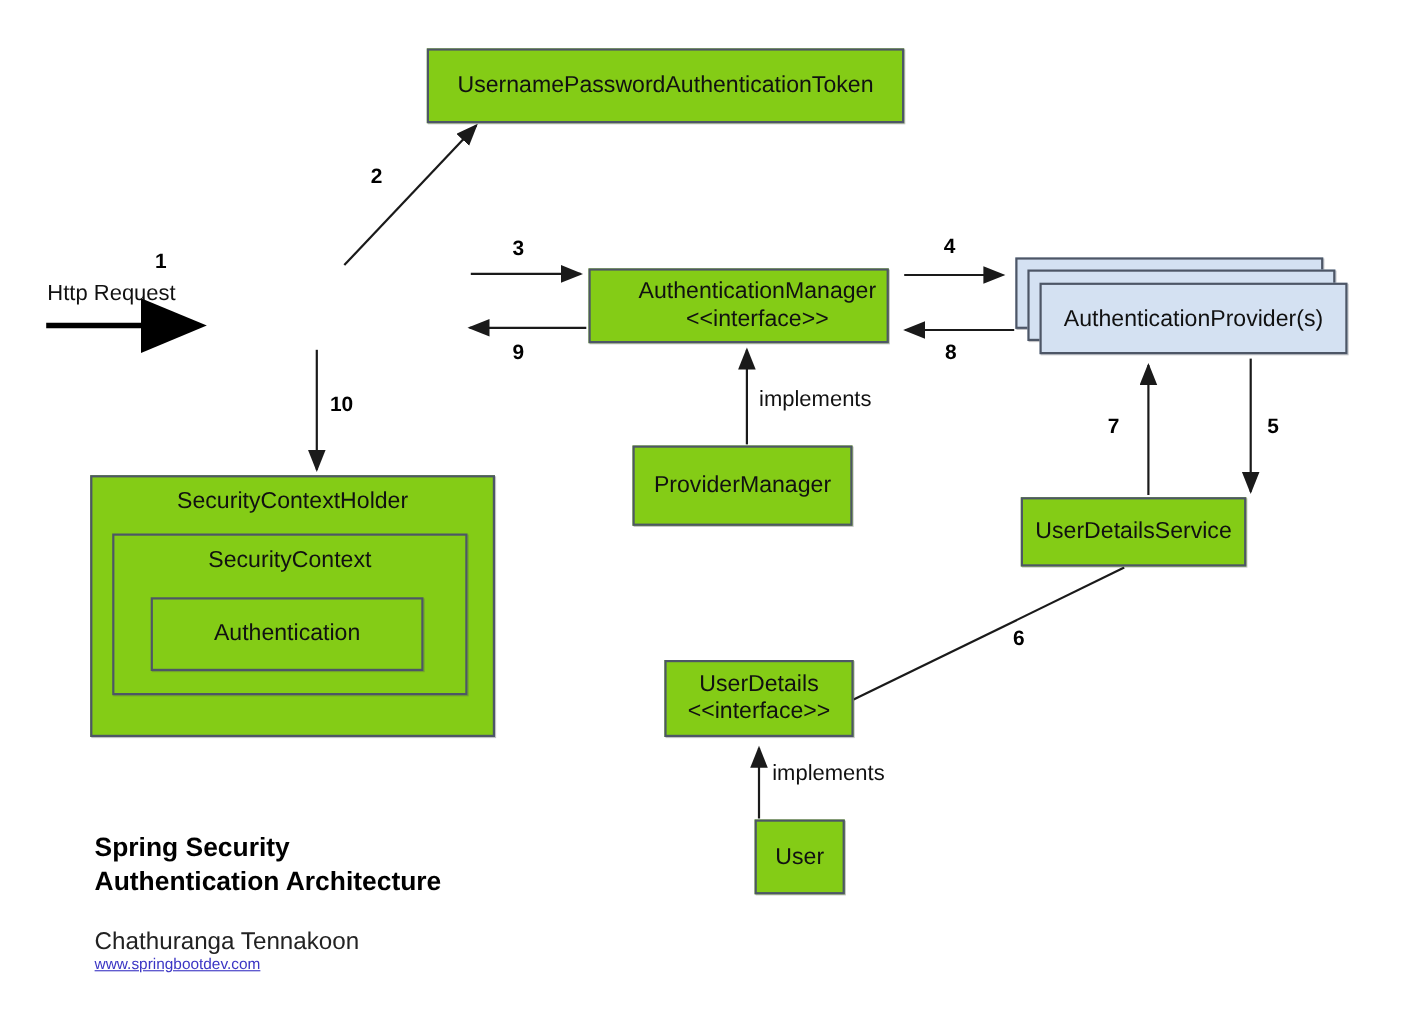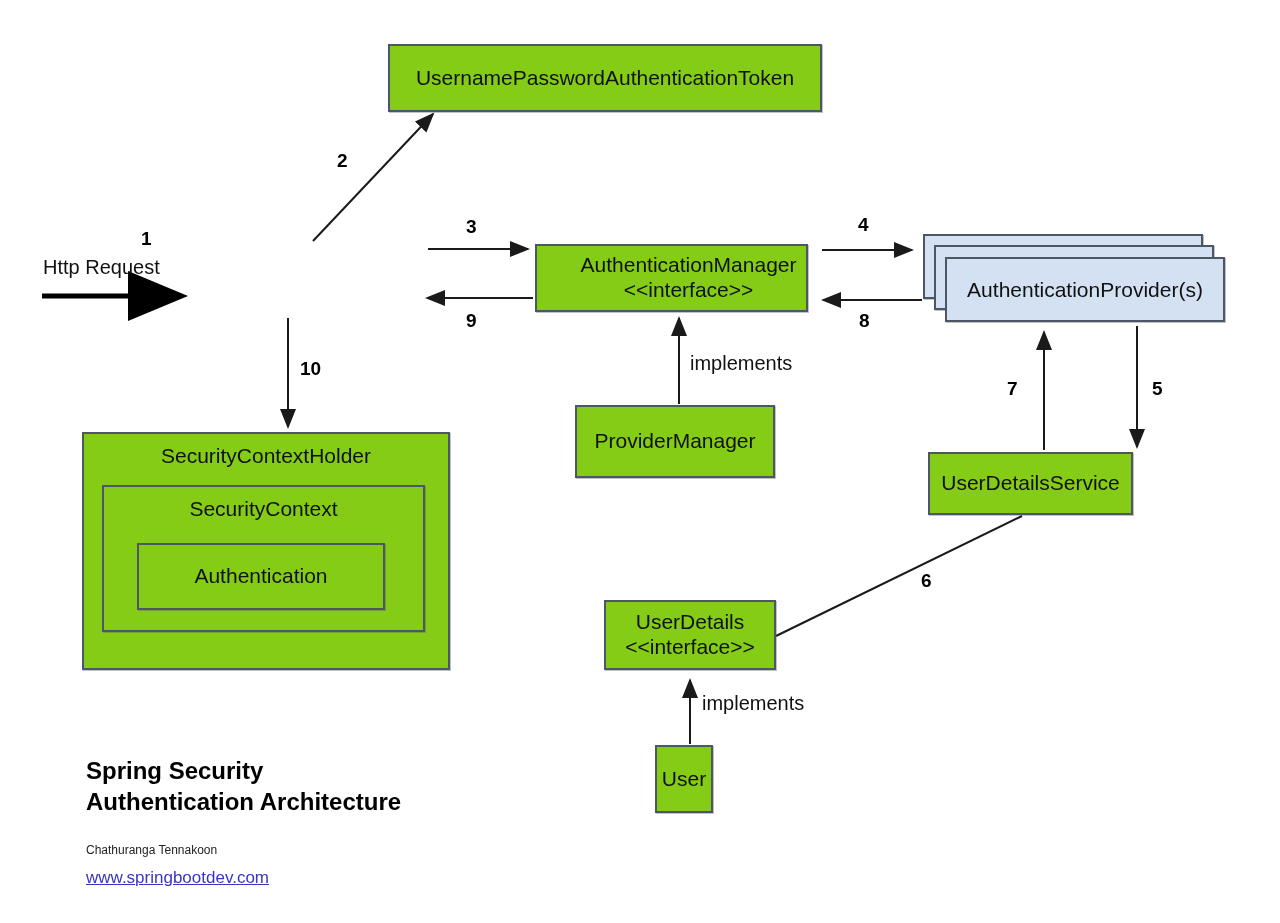--- a/index.html
+++ b/index.html
@@ -67,27 +67,27 @@
   .title{
     position:absolute;
     font-size:24px;
     font-weight:bold;
     color:#000;
     line-height:1.28;
     white-space:nowrap;
   }
   .author{
     position:absolute;
-    font-size:12px;
+    font-size:22px;
     color:#222;
     white-space:nowrap;
   }
   .link{
     position:absolute;
-    font-size:17px;
+    font-size:14px;
     color:#3b35c4;
     text-decoration:underline;
     white-space:nowrap;
     cursor:pointer;
   }
 </style>
 </head>
 <body>
 
 <div id="canvas">
@@ -175,21 +175,21 @@
 
   <div class="node" style="left:928px;top:452px;width:205px;height:63px;">
     <span class="ln">UserDetailsService</span>
   </div>
 
   <div class="node" style="left:604px;top:600px;width:172px;height:70px;">
     <span class="ln">UserDetails</span>
     <span class="ln">&lt;&lt;interface&gt;&gt;</span>
   </div>
 
-  <div class="node" style="left:655px;top:745px;width:58px;height:68px;">
+  <div class="node" style="left:686px;top:745px;width:82px;height:68px;">
     <span class="ln">User</span>
   </div>
 
   <div class="node titled" style="left:82px;top:432px;width:368px;height:238px;">
     <span class="ln">SecurityContextHolder</span>
   </div>
   <div class="node titled" style="left:102px;top:485px;width:323px;height:147px;">
     <span class="ln">SecurityContext</span>
   </div>
   <div class="node" style="left:137px;top:543px;width:248px;height:67px;">

